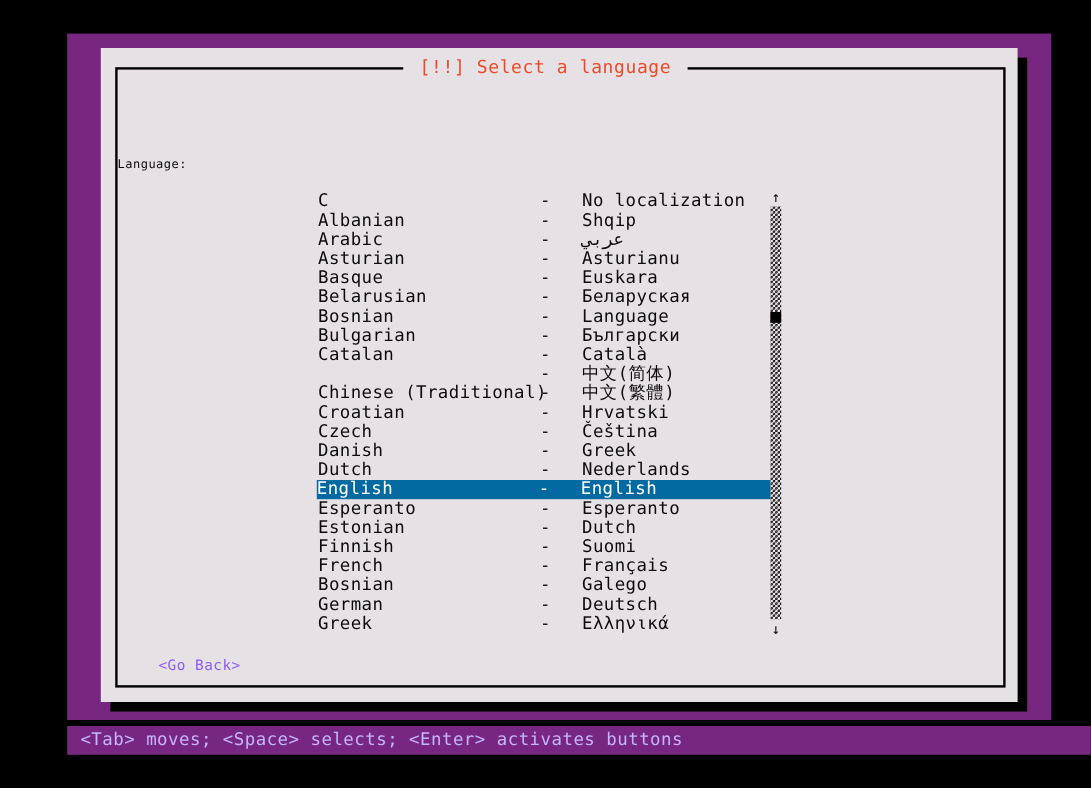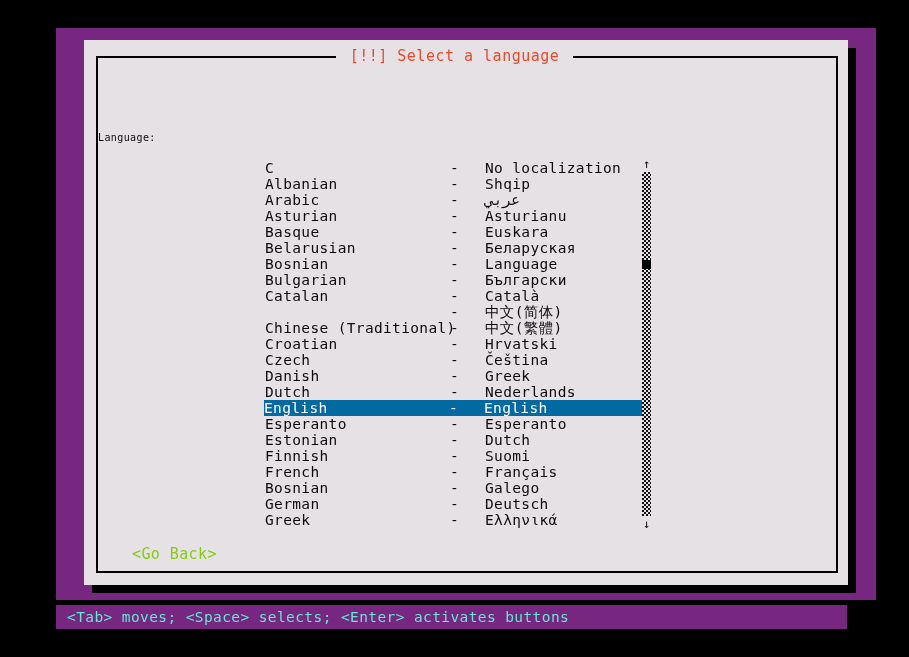--- a/index.html
+++ b/index.html
@@ -191,36 +191,36 @@
     width: 9px;
     height: 9px;
     background: #000000;
   }
 
   
   #go-back {
     position: absolute;
     left: 132px;
     top: 545px;
-    color: #84cc16;
-    font-size: 15px;
+    color: #8b5cf6;
+    font-size: 12px;
     line-height: 18px;
     letter-spacing: 0.4px;
     white-space: pre;
   }
 
   
   #statusbar {
     position: absolute;
     left: 56px;
     top: 605px;
-    width: 791px;
+    width: 853px;
     height: 24px;
     background: #77277f;
-    color: #5eead4;
+    color: #c4b5fd;
     font-size: 14.5px;
     line-height: 24px;
     letter-spacing: 0.4px;
     white-space: pre;
     padding-left: 11px;
     box-sizing: border-box;
   }
 </style>
 </head>
 <body>

